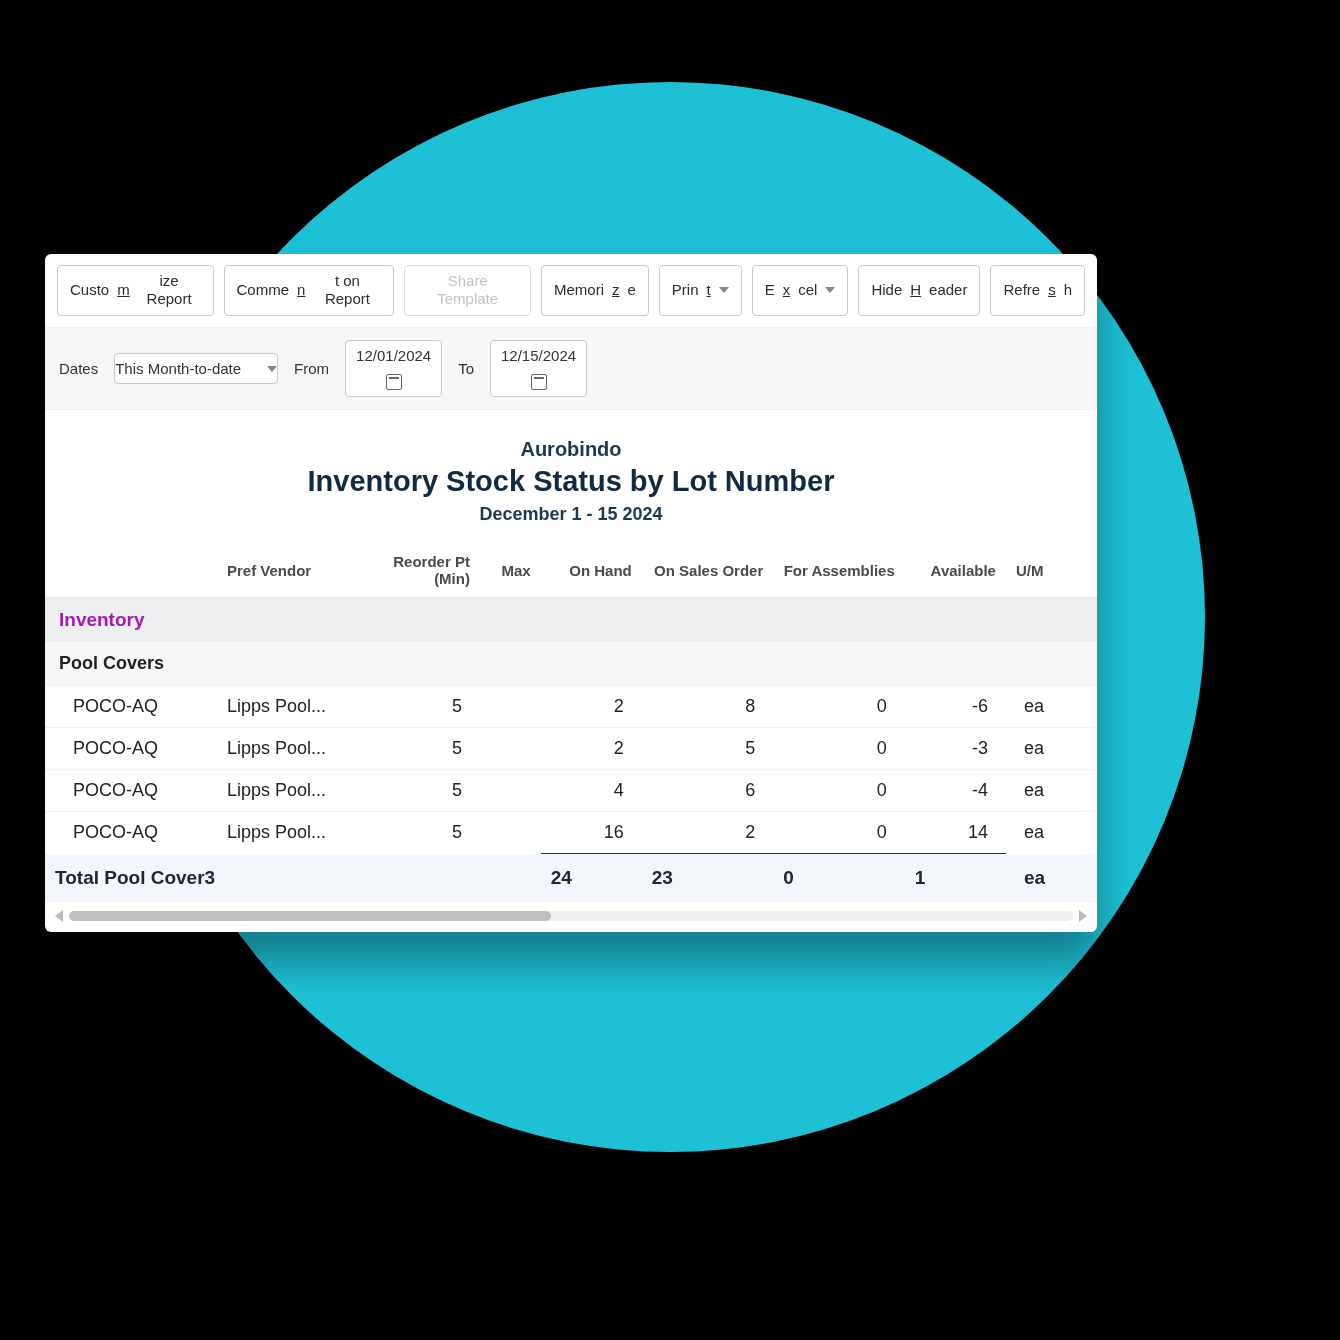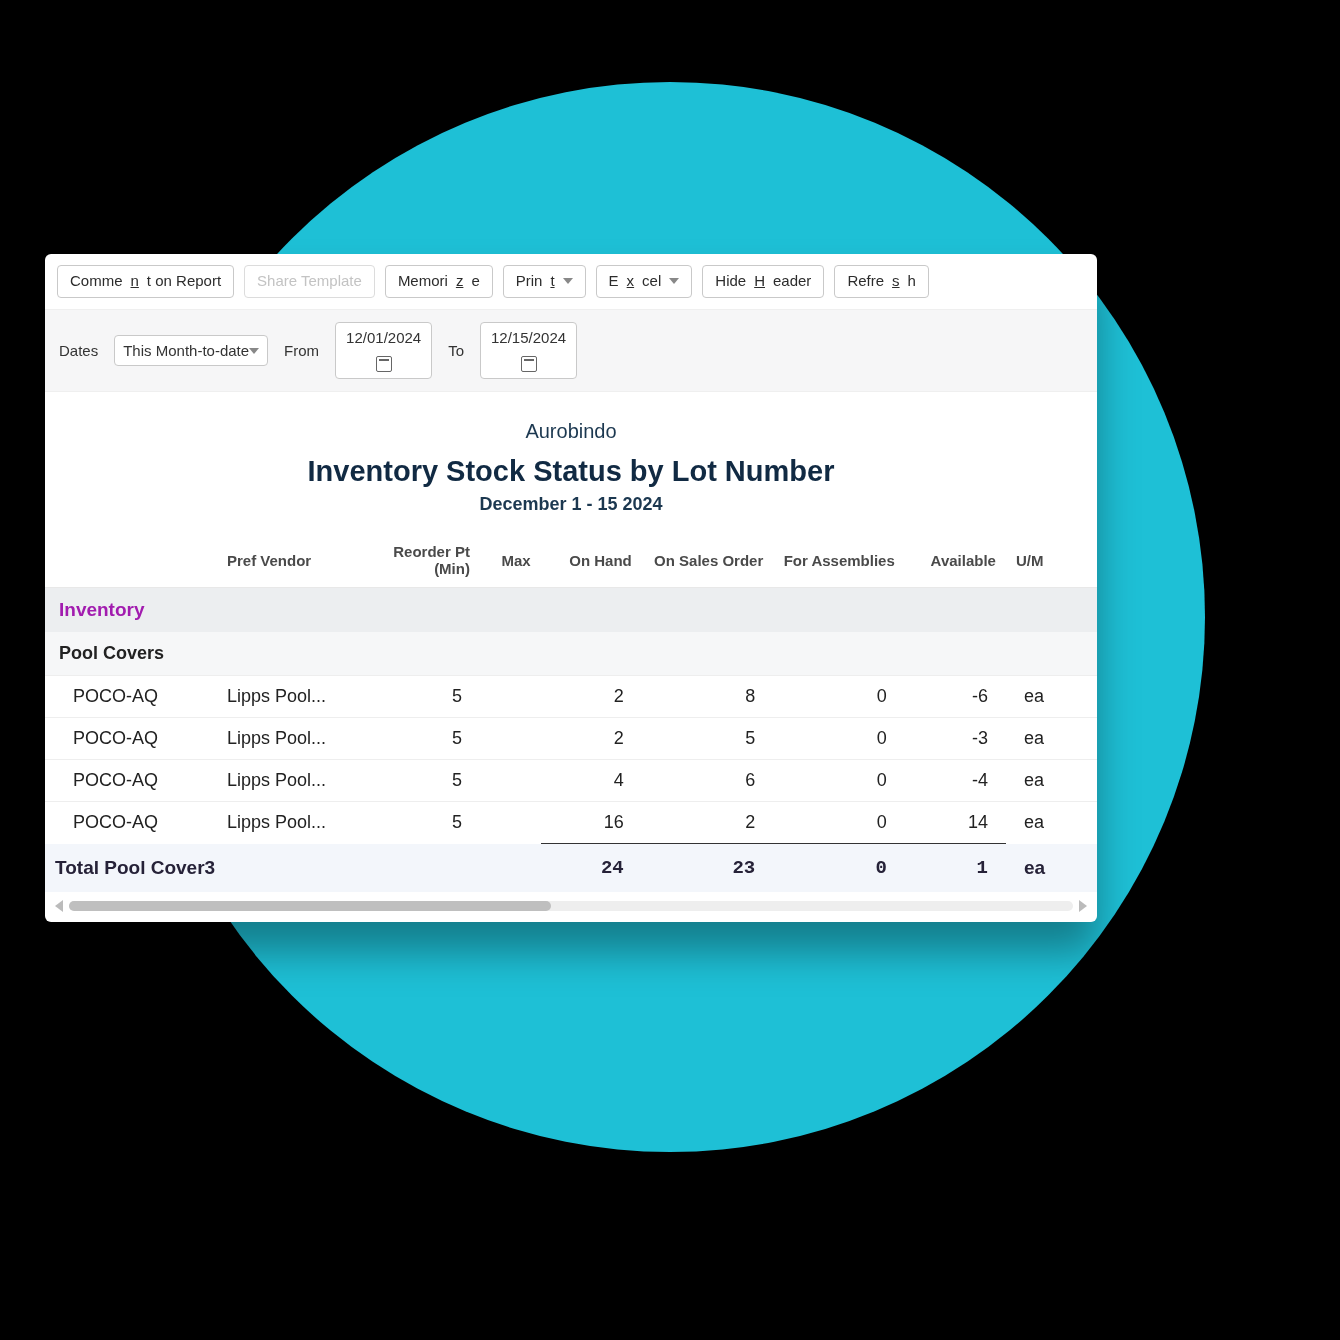--- a/index.html
+++ b/index.html
@@ -61,23 +61,24 @@
     display: flex;
     align-items: center;
     gap: 16px;
     font-size: 15px;
     color: #333;
   }
   .select {
     border: 1px solid #c9c9c9;
     background: #fff;
     border-radius: 4px;
-    padding: 6px 8px;
+    padding: 6px 0;
     display: inline-flex;
     align-items: center;
+    gap: 26px;
     font-size: 15px;
     cursor: pointer;
   }
   .dateinput {
     border: 1px solid #c9c9c9;
     background: #fff;
     border-radius: 4px;
     padding: 6px 10px;
     display: inline-flex;
     align-items: center;
@@ -98,21 +99,21 @@
     position: absolute;
     left: 2px; right: 2px;
     top: 2px; height: 1.5px;
     background: #666;
   }
   .titleblock {
     text-align: center;
     padding: 28px 0 18px 0;
     color: #0b2a45;
   }
-  .company { font-size: 20px; font-weight: 400; margin-bottom: 12px; color: #1c3850;}
+  .company { font-size: 20px; font-weight: 700; margin-bottom: 4px; color: #1c3850;}
   .reportname { font-size: 29px; font-weight: 700; margin-bottom: 6px; color: #112a43;}
   .daterange { font-size: 18px; font-weight: 600; color: #1c3850;}
   
   table {
     width: 100%;
     border-collapse: collapse;
     font-size: 17px;
     color: #2b2b2b;
   }
   thead th {
@@ -148,21 +149,21 @@
   tbody tr.data td.num { text-align: right; padding-right: 18px;}
   tbody tr.data td.uom { padding-left: 18px;}
   tbody tr.total td {
     background: #f3f6fb;
     font-weight: 700;
     font-size: 19px;
     padding: 13px 10px;
     color: #262238;
   }
   tbody tr.total td.first { }
-  tbody tr.total td.num { text-align: right; padding-right: 18px; font-family: Liberation Mono, monospace;}
+  tbody tr.total td.num { padding-right: 18px;}
   tbody tr.total td.uom { padding-left: 18px;}
   .underline-top { border-top: 1px solid #333 !important; }
 
   .scrollbar {
     display: flex;
     align-items: center;
     padding: 8px 10px 10px 10px;
     gap: 6px;
   }
   .scroll-track {
@@ -189,20 +190,21 @@
   .scroll-arrow.right { border-left: 8px solid #bbb; }
 </style>
 </head>
 <body>
 
 <div class="circle"></div>
 
 <div class="panel">
 
   <div class="toolbar">
+    <button class="btn">Custo<span class="u">m</span>ize Report</button>
     <button class="btn">Comme<span class="u">n</span>t on Report</button>
     <button class="btn disabled">
         <span>Share Template</span>
       </button>
     <button class="btn">Memori<span class="u">z</span>e</button>
     <button class="btn">Prin<span class="u">t</span> <span class="caret"></span></button>
     <button class="btn">E<span class="u">x</span>cel <span class="caret"></span></button>
     <button class="btn">Hide <span class="u">H</span>eader</button>
     <button class="btn">Refre<span class="u">s</span>h</button>
   </div>

